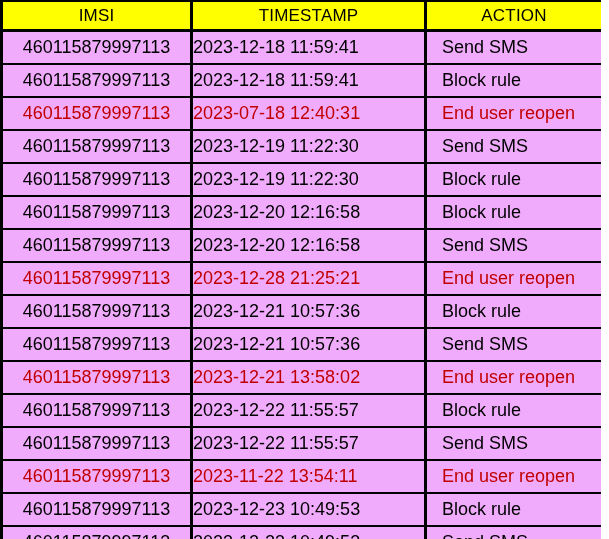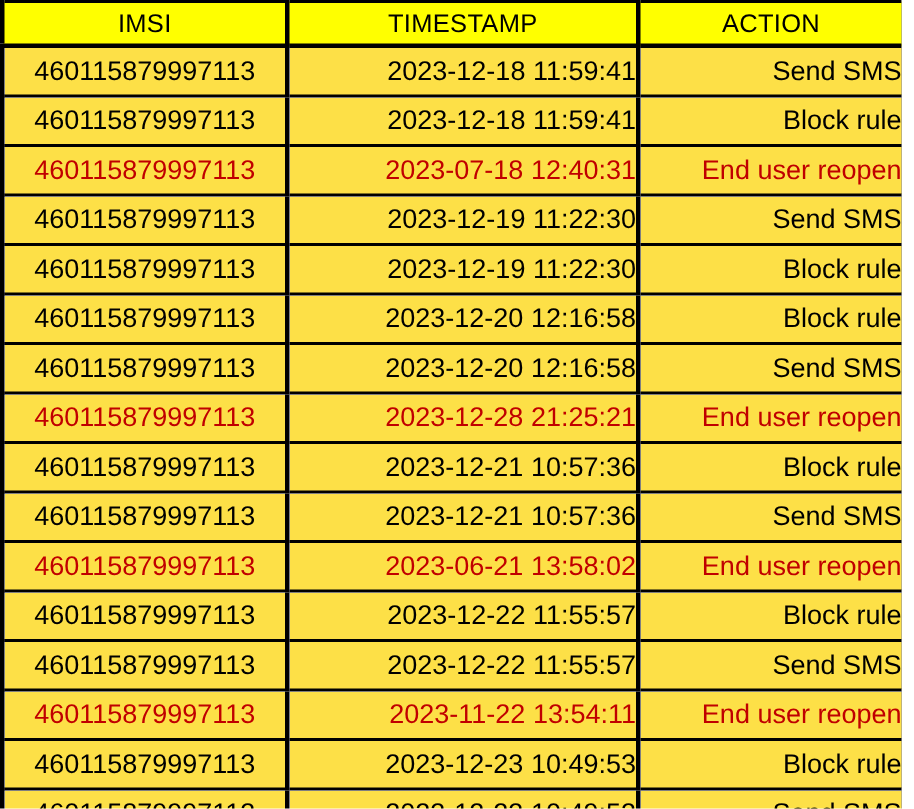--- a/index.html
+++ b/index.html
@@ -43,31 +43,31 @@
     letter-spacing: 0.2px;
   }
   thead th:last-child { border-right: none; }
 
   tbody td {
     height: 31px;
     padding: 0;
     font-size: 18px;
     font-weight: 400;
     color: #000000;
-    background: #fde047;
+    background: #f0abfc;
     border-right: 3px solid #000;
     border-bottom: 2px solid #000;
     white-space: nowrap;
     overflow: hidden;
   }
   tbody td:last-child { border-right: none; }
 
   tbody td.imsi  { text-align: center; }
-  tbody td.ts    { text-align: right; }
-  tbody td.act   { text-align: right; padding-left: 15px; }
+  tbody td.ts    { text-align: left; }
+  tbody td.act   { text-align: left; padding-left: 15px; }
 
   tbody tr.red td { color: #C00000; }
 </style>
 </head>
 <body>
 
 <div id="table-wrap">
   <table class="log-table">
     <colgroup>
       <col class="c-imsi">
@@ -127,21 +127,21 @@
           <td class="ts">2023-12-21 10:57:36</td>
           <td class="act">Block rule</td>
         </tr>
         <tr>
           <td class="imsi">460115879997113</td>
           <td class="ts">2023-12-21 10:57:36</td>
           <td class="act">Send SMS</td>
         </tr>
         <tr class="red">
           <td class="imsi">460115879997113</td>
-          <td class="ts">2023-06-21 13:58:02</td>
+          <td class="ts">2023-12-21 13:58:02</td>
           <td class="act">End user reopen</td>
         </tr>
         <tr>
           <td class="imsi">460115879997113</td>
           <td class="ts">2023-12-22 11:55:57</td>
           <td class="act">Block rule</td>
         </tr>
         <tr>
           <td class="imsi">460115879997113</td>
           <td class="ts">2023-12-22 11:55:57</td>

